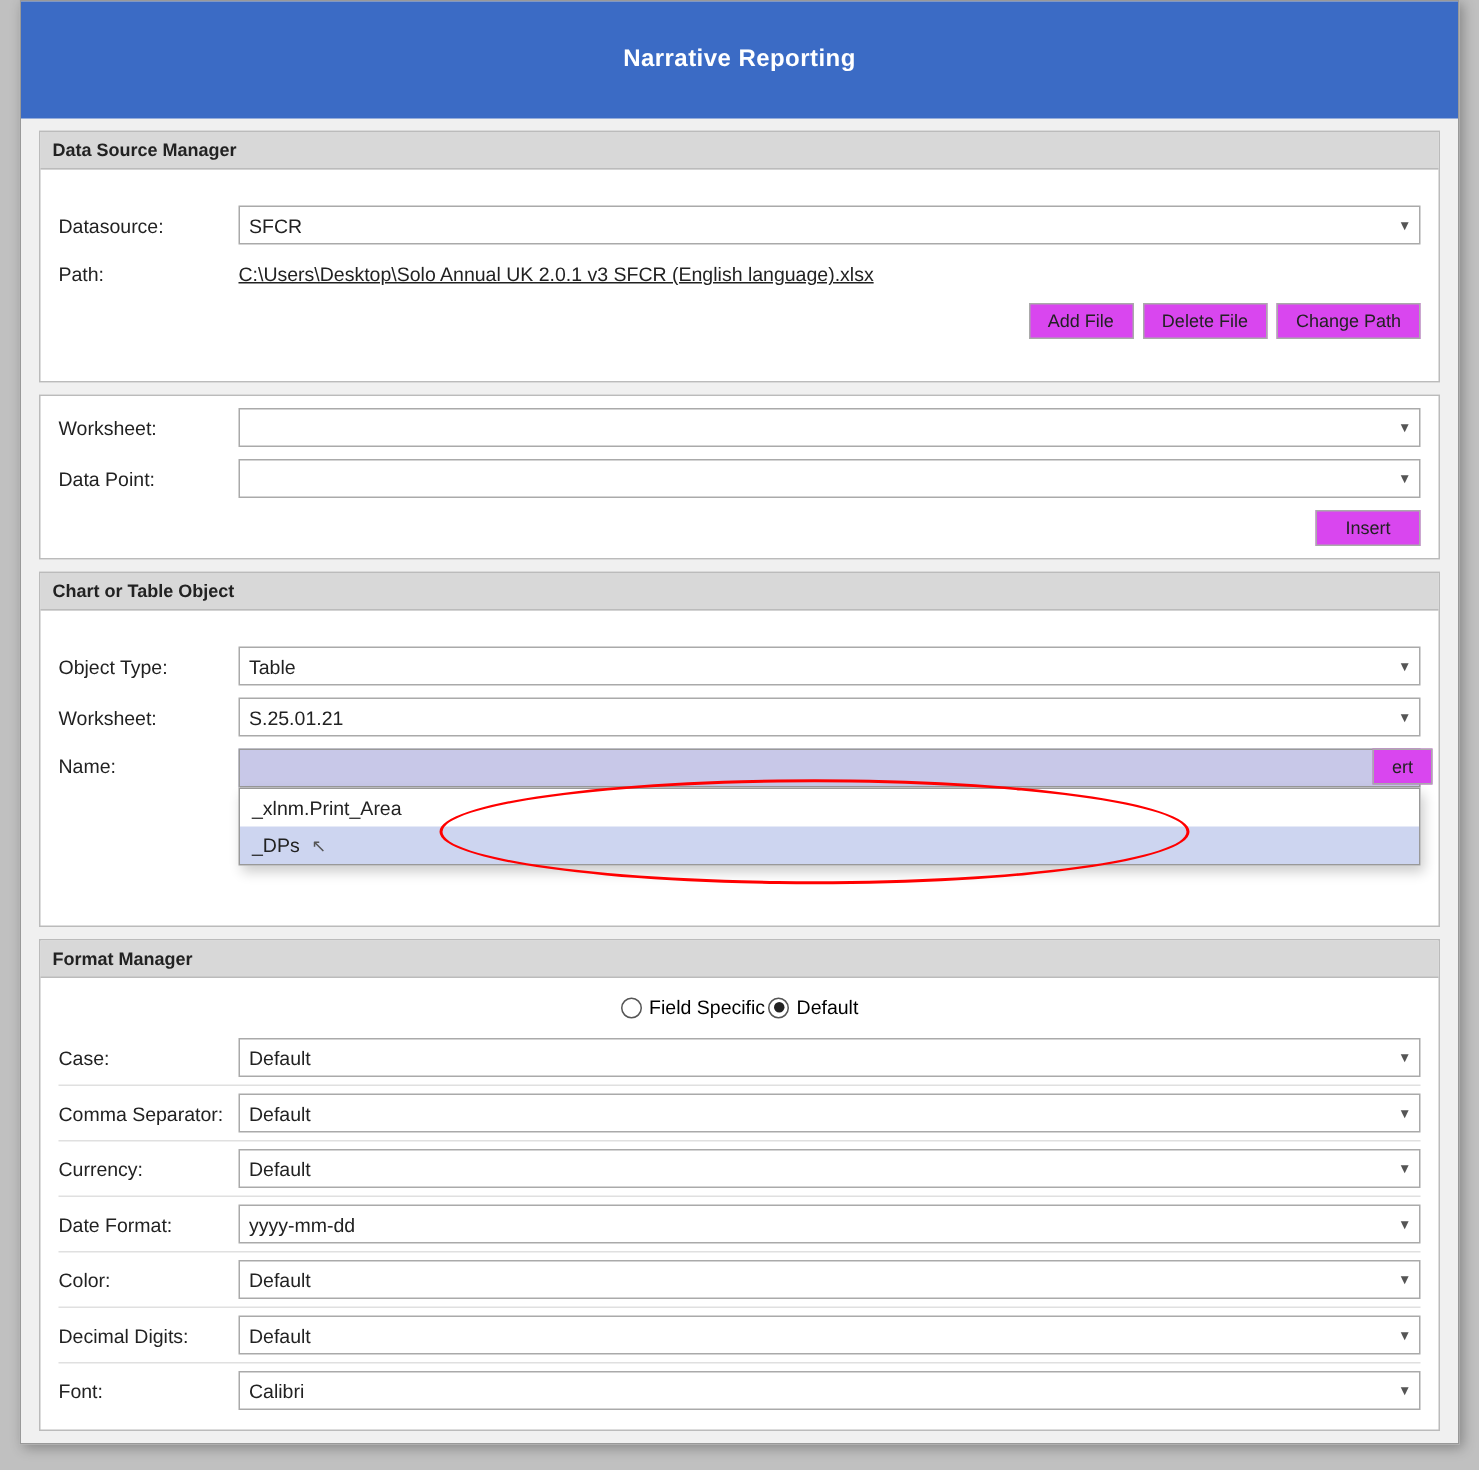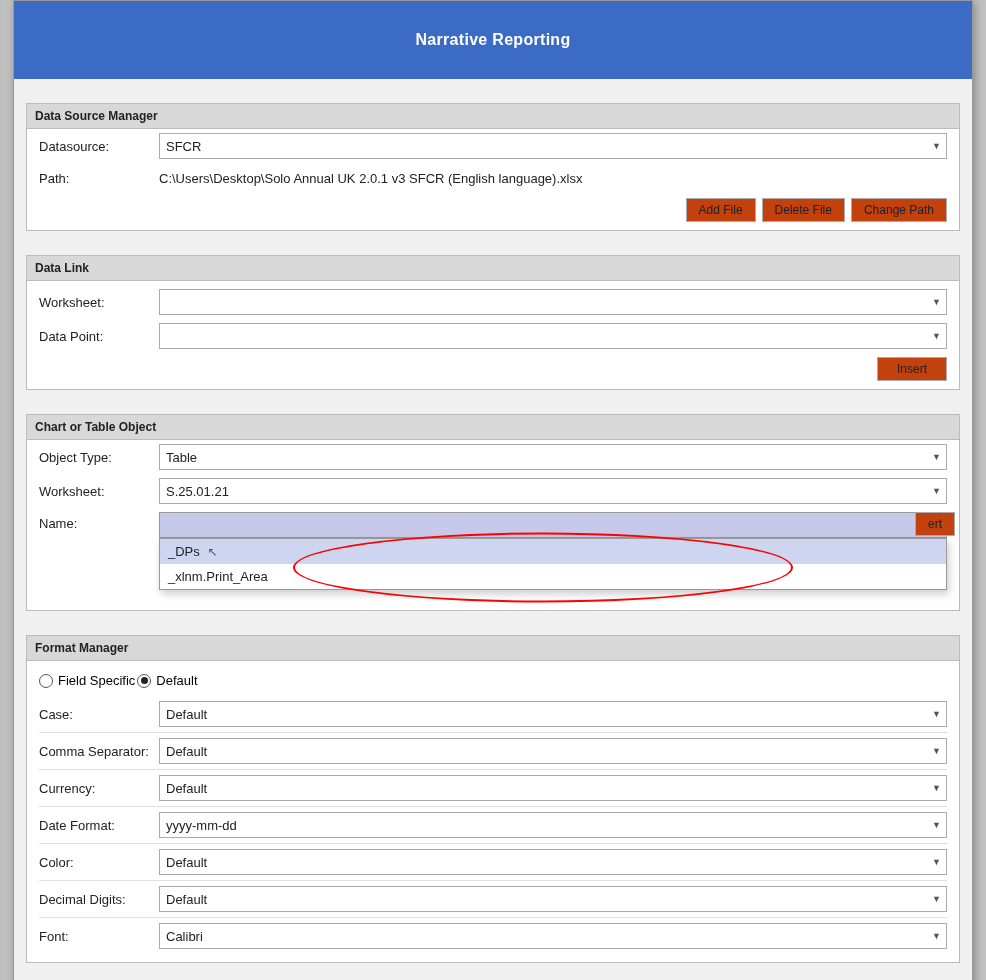--- a/index.html
+++ b/index.html
@@ -29,36 +29,36 @@
       letter-spacing: 0.3px;
     }
 
     .window-body {
       position: relative;
       padding: 0;
       background: #f0f0f0;
     }
 
     .section {
-      margin: 24px 12px;
+      margin: 8px 12px;
       border: 1px solid #bbb;
       background: white;
     }
 
     .section-header {
       background: #d8d8d8;
       padding: 5px 8px;
       font-weight: 600;
       font-size: 12px;
       border-bottom: 1px solid #bbb;
       color: #222;
     }
 
     .section-body {
-      padding: 4px 12px;
+      padding: 24px 12px;
     }
 
     .form-row {
       display: flex;
       align-items: center;
       margin-bottom: 8px;
     }
 
     .form-label {
       width: 120px;
@@ -93,34 +93,35 @@
       transform: translateY(-50%);
       font-size: 9px;
       color: #555;
       pointer-events: none;
     }
 
     .path-text {
       font-size: 13px;
       color: #222;
       padding: 4px 0;
+      text-decoration: underline;
     }
 
     .button-row {
       display: flex;
       justify-content: flex-end;
       gap: 6px;
       margin-top: 6px;
       margin-bottom: 4px;
     }
 
     .btn {
       padding: 4px 12px;
       border: 1px solid #aaa;
-      background: #c2410c;
+      background: #d946ef;
       font-size: 12px;
       cursor: pointer;
       color: #222;
       min-width: 70px;
       text-align: center;
     }
 
     
     .data-link-body {
       padding: 8px 12px 4px;
@@ -169,20 +170,21 @@
     }
 
     .dropdown-container {
       position: relative;
     }
 
     
     .radio-row {
       display: flex;
       align-items: center;
+      justify-content: center;
       gap: 2px;
       margin: 8px 0;
     }
 
     .radio-option {
       display: flex;
       align-items: center;
       gap: 5px;
       cursor: pointer;
       font-size: 13px;
@@ -250,21 +252,20 @@
         </div>
         <div class="button-row">
           <button class="btn">Add File</button>
           <button class="btn">Delete File</button>
           <button class="btn">Change Path</button>
         </div>
       </div>
     </div>
 
     <div class="section">
-      <div class="section-header">Data Link</div>
       <div class="data-link-body">
         <div class="form-row">
           <div class="form-label">Worksheet:</div>
           <div class="select-wrapper">
             <select class="select-box">
               <option value=""></option>
             </select>
           </div>
         </div>
         <div class="form-row">
@@ -306,27 +307,27 @@
           <div class="dropdown-container" style="flex:1; position:relative;">
 
             <div style="width:100%; height:26px; background:#c8c8e8; border:1px solid #999; display:flex; align-items:center; padding: 0 24px 0 6px; position:relative; cursor:pointer;">
               <span></span>
               <span style="position:absolute; right:6px; font-size:9px; color:#444;">▼</span>
             </div>
 
             <div class="dropdown-open">
 
               <div class="annotation-circle"></div>
+              <div class="dropdown-item">
+                <span>_xlnm.Print_Area</span>
+              </div>
               <div class="dropdown-item selected">
                 <span>_DPs</span>
                 <span style="font-size:12px; margin-left:4px; color:#555;">↖</span>
               </div>
-              <div class="dropdown-item">
-                <span>_xlnm.Print_Area</span>
-              </div>
             </div>
           </div>
 
           <div style="position:absolute; right:-8px; top:0;">
             <button class="btn" style="min-width:40px; padding: 4px 8px;">ert</button>
           </div>
         </div>
 
         <div style="height: 60px;"></div>
       </div>

